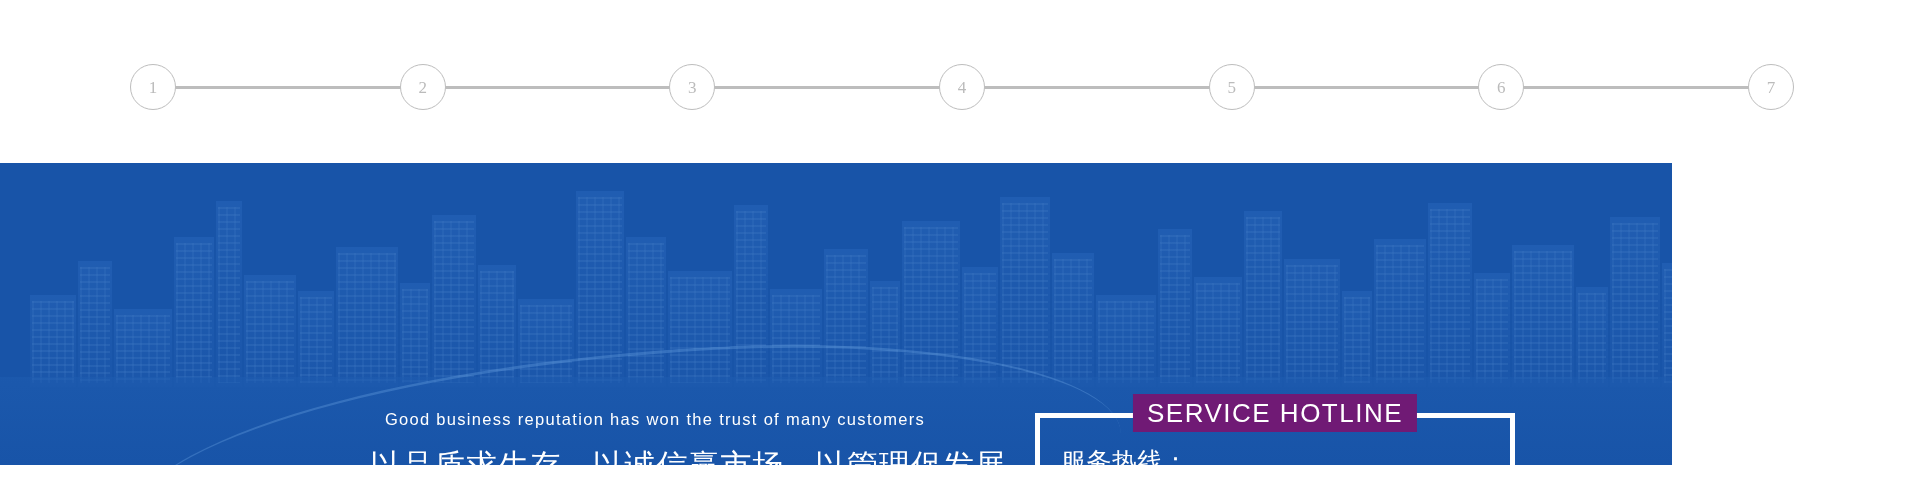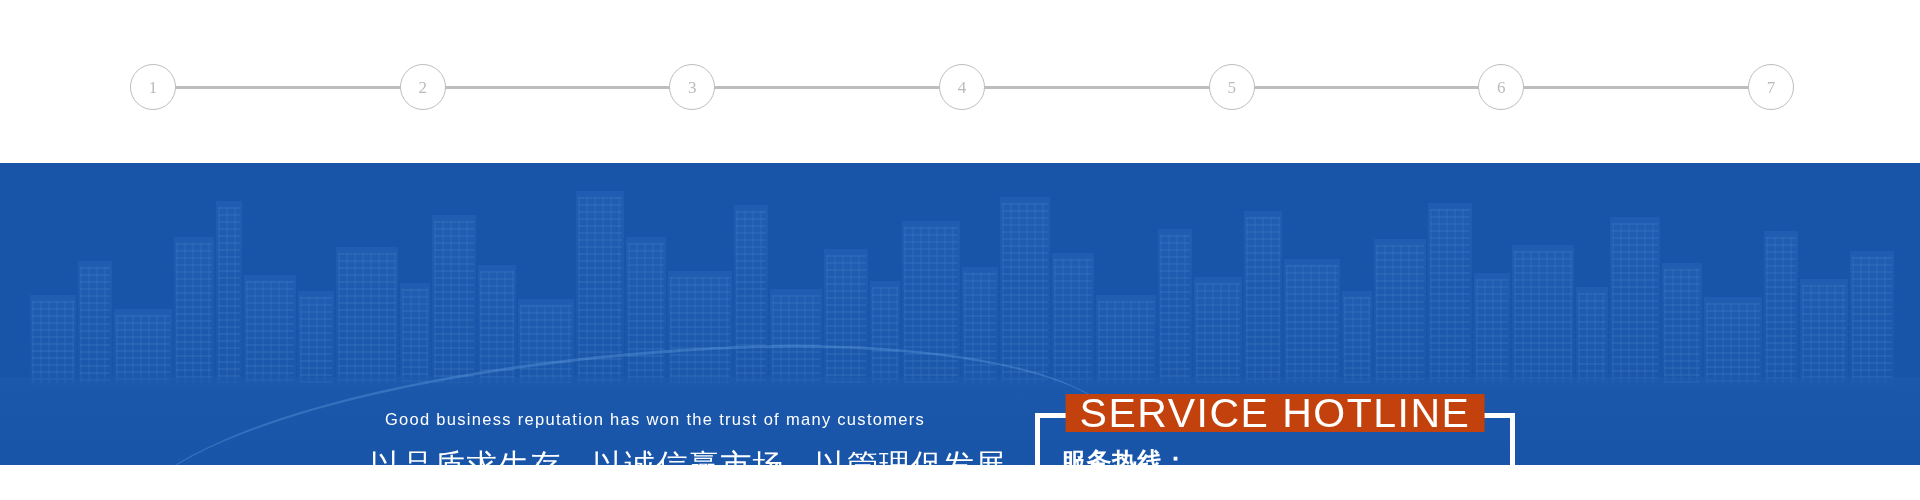--- a/index.html
+++ b/index.html
@@ -59,21 +59,21 @@
     background: #bdbdbd;
     margin: 0 -1px;
     z-index: 1;
   }
 
   
   .banner {
     position: absolute;
     left: 0;
     top: 163px;
-    width: 1920px;
+    width: 1672px;
     height: 302px;
     background: #1854a8;
     overflow: hidden;
   }
   
   .cityscape {
     position: absolute;
     left: 0;
     bottom: 78px;
     width: 1920px;
@@ -150,45 +150,45 @@
     position: absolute;
     inset: 0;
     border: 5px solid #ffffff;
     box-sizing: border-box;
   }
   .hotline-title {
     position: absolute;
     top: -19px;
     left: 50%;
     transform: translateX(-50%);
-    background: #c2410c;
+    background: #701a75;
     padding: 0 14px;
     color: #ffffff;
-    font-size: 41px;
+    font-size: 26px;
     letter-spacing: 1.5px;
     white-space: nowrap;
     line-height: 38px;
     z-index: 6;
   }
   .hotline-body {
     position: absolute;
     left: 0; right: 0;
     top: 32px;
     padding-left: 26px;
     z-index: 6;
   }
   .hotline-row {
     display: flex;
     align-items: baseline;
     white-space: nowrap;
   }
   .hotline-label {
     color: #ffffff;
     font-size: 25px;
-    font-weight: bold;
+    font-weight: normal;
     letter-spacing: 0.5px;
   }
   .hotline-num {
     color: #f2f200;
     font-size: 27px;
     font-weight: bold;
     letter-spacing: 0.5px;
     margin-left: 10px;
   }
 </style>

